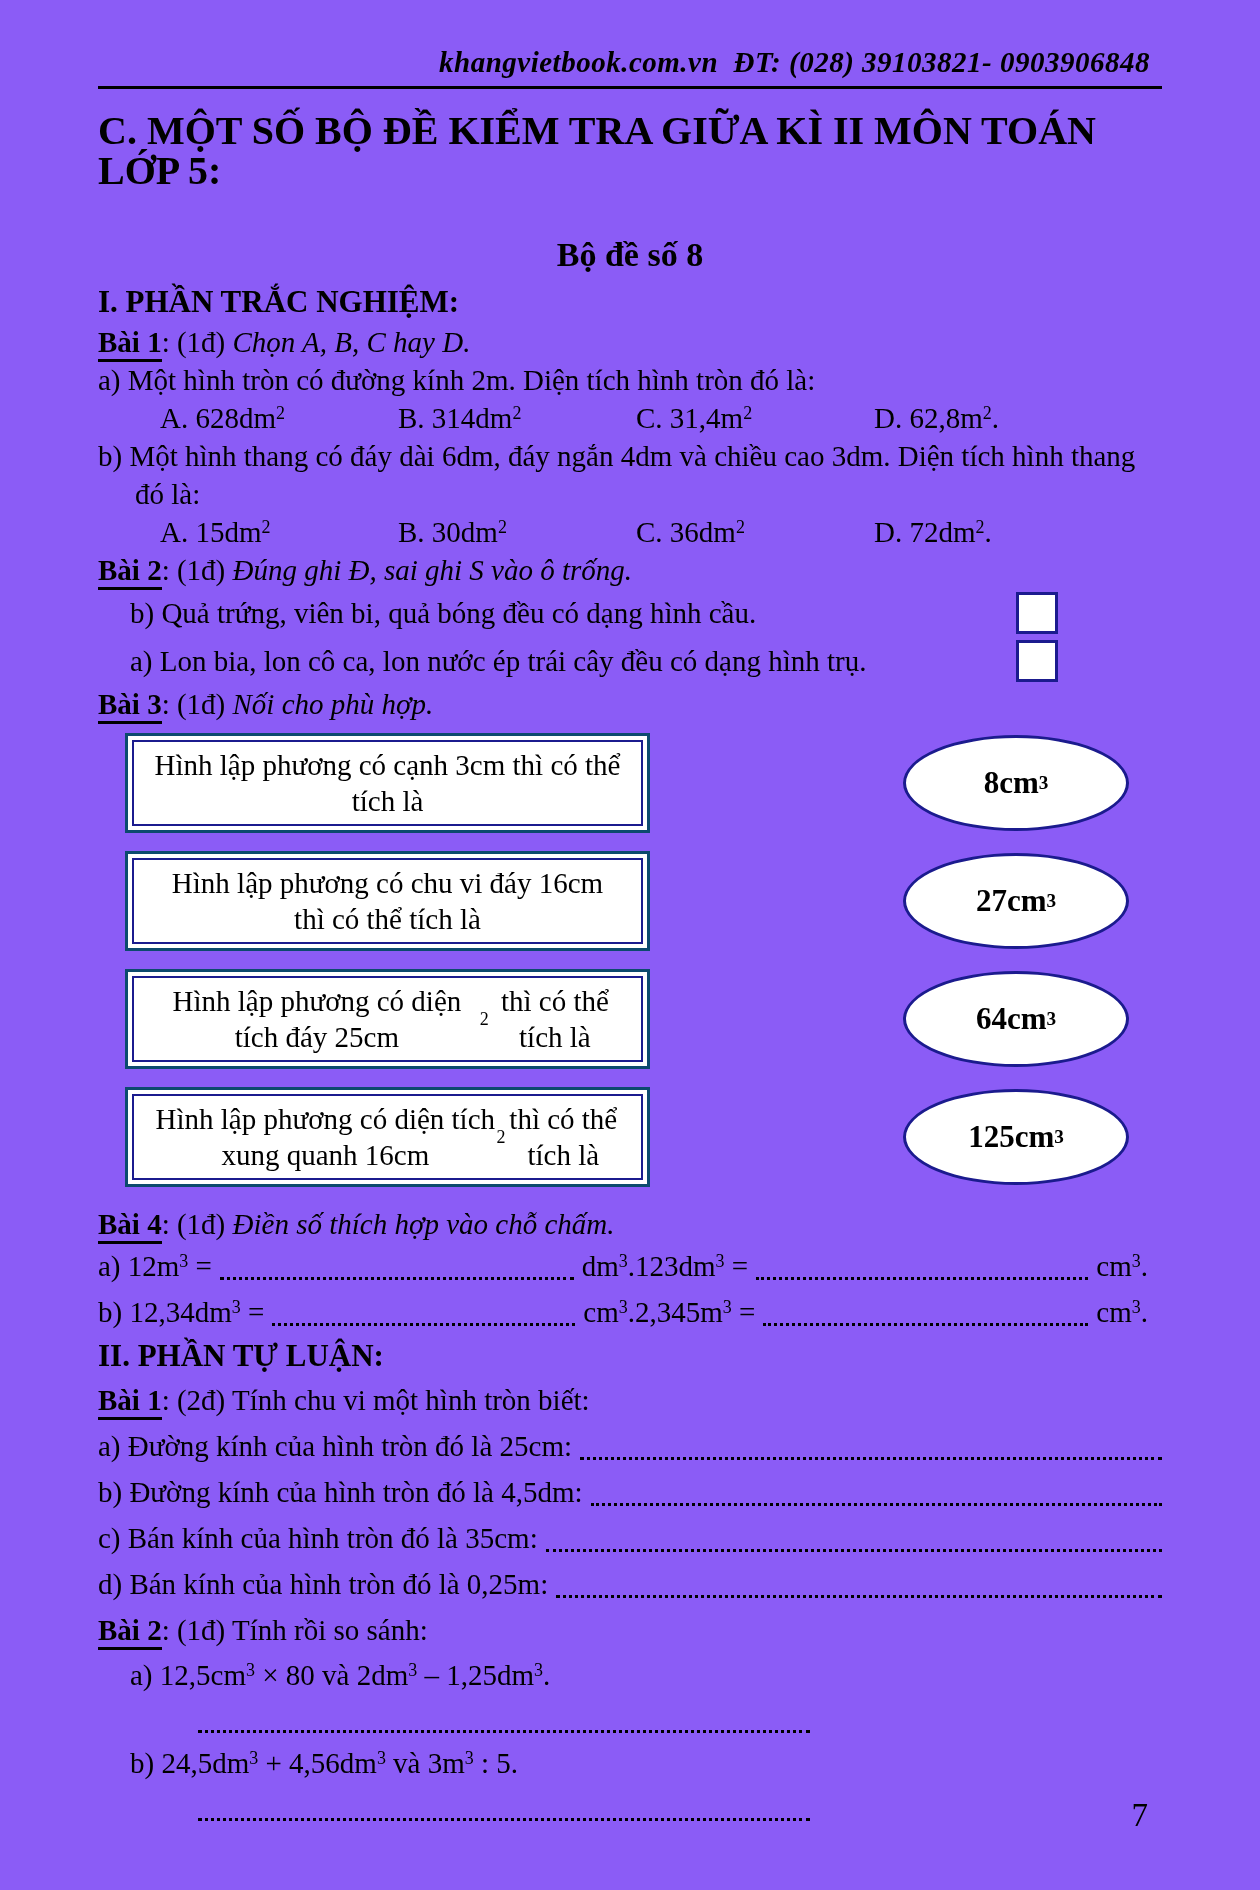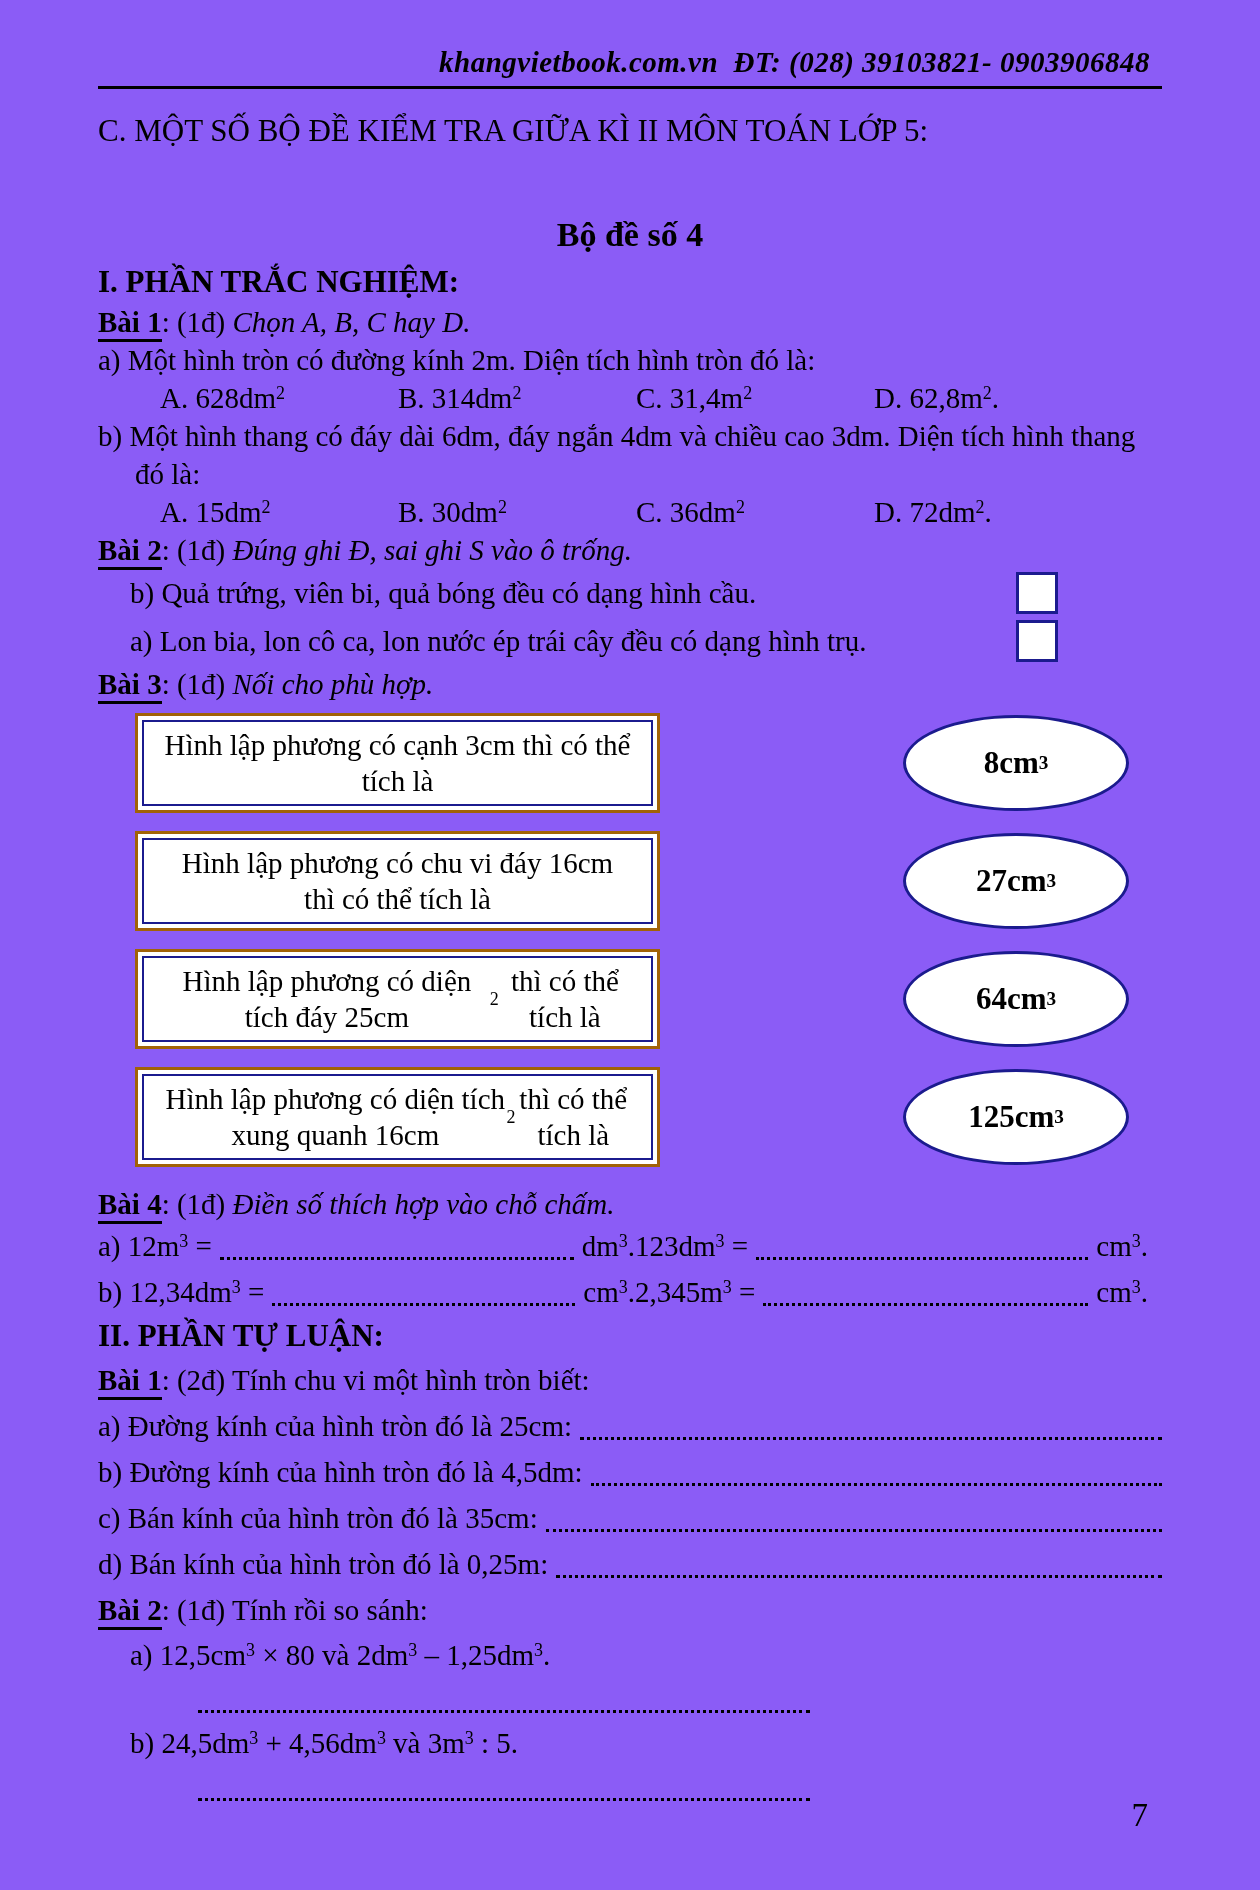--- a/index.html
+++ b/index.html
@@ -14,38 +14,38 @@
     font-size:29px;color:#000;
     overflow:hidden;
   }
   sup{font-size:.62em;line-height:0;vertical-align:.48em;}
   .header{
     font-style:italic;font-weight:bold;font-size:29px;
     text-align:right;padding-right:12px;padding-bottom:7px;
     border-bottom:3px solid #000;margin-bottom:22px;
     letter-spacing:.5px;
   }
-  .c-title{font-weight:normal;font-size:31px;line-height:40px;margin-bottom:62px;}
+  .c-title{font-weight:bold;font-size:40px;line-height:40px;margin-bottom:42px;}
   .exam-title{font-weight:bold;font-size:34px;text-align:center;line-height:44px;margin-bottom:4px;}
   .part-heading{font-weight:bold;font-size:31px;line-height:42px;}
   .line{margin:0;line-height:38px;}
   .bai{font-weight:bold;border-bottom:3px solid #000;padding-bottom:1px;}
   .it{font-style:italic;}
   .qb{max-width:1015px;padding-left:37px;text-indent:-37px;line-height:38px;margin:0;}
   .opts{display:flex;padding-left:62px;line-height:38px;}
   .opt{width:238px;flex:0 0 auto;}
   .b2row{display:flex;align-items:center;height:48px;padding-left:32px;padding-right:104px;}
   .checkbox{width:42px;height:42px;box-sizing:border-box;border:3px solid #1b1b8e;margin-left:auto;background:#fff;}
   .match-row{display:flex;align-items:center;margin:0 0 18px 0;}
   .match-row.first{margin-top:10px;}
   .match-box{
-    box-sizing:border-box;margin-left:37px;width:525px;min-height:100px;
+    box-sizing:border-box;margin-left:27px;width:525px;min-height:100px;
     display:flex;align-items:center;justify-content:center;text-align:center;
     padding:10px 26px;line-height:36px;
-    border:3px solid #a16207;
+    border:3px solid #0c4a6e;
     box-shadow:inset 0 0 0 4px #fff, inset 0 0 0 6px #1b1b8e;
     background:#fff;
   }
   .match-ellipse{
     box-sizing:border-box;margin-left:auto;margin-right:33px;
     width:226px;height:96px;border:3px solid #1b1b8e;border-radius:50%;
     display:flex;align-items:center;justify-content:center;
     font-weight:bold;font-size:31px;background:#fff;
   }
   .eq-row{display:flex;align-items:baseline;line-height:46px;}
@@ -67,21 +67,21 @@
 </style>
 </head>
 <body>
 
 <div class="page">
 
   <div class="header">khangvietbook.com.vn&nbsp; ĐT: (028) 39103821- 0903906848</div>
 
   <div class="c-title">C. MỘT SỐ BỘ ĐỀ KIỂM TRA GIỮA KÌ II MÔN TOÁN LỚP 5:</div>
 
-  <div class="exam-title">Bộ đề số 4</div>
+  <div class="exam-title">Bộ đề số 8</div>
 
   <div class="part-heading">I. PHẦN TRẮC NGHIỆM:</div>
 
   <p class="line"><span class="bai">Bài 1</span><span>: (1đ) </span><span class="it">Chọn A, B, C hay D.</span></p>
 
   <p class="line">a) Một hình tròn có đường kính 2m. Diện tích hình tròn đó là:</p>
 
   <div class="opts">
     <span class="opt">A. 628dm<sup>2</sup></span>
     <span class="opt">B. 314dm<sup>2</sup></span>

